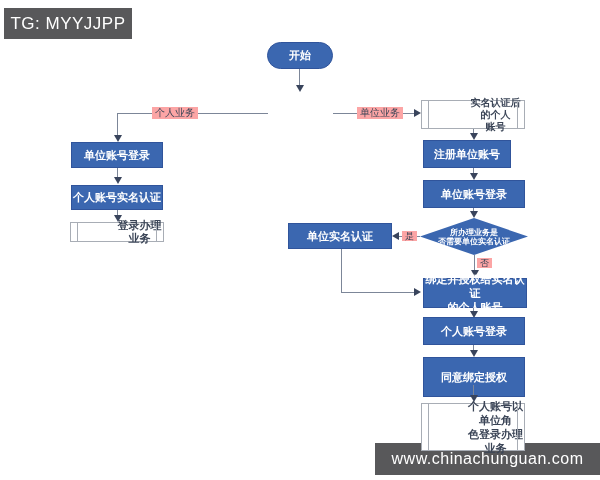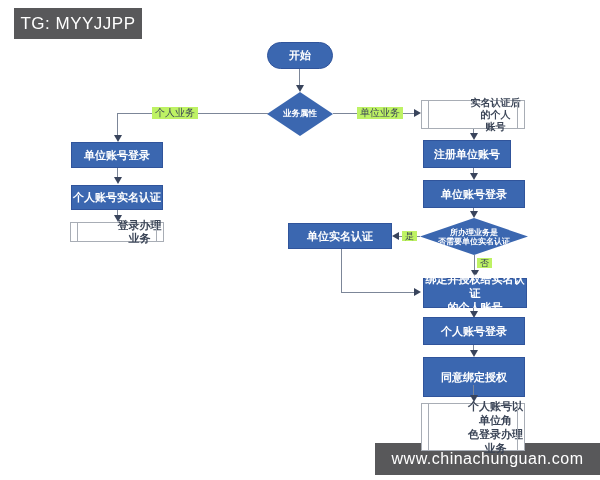--- a/index.html
+++ b/index.html
@@ -8,21 +8,21 @@
     position: relative; width: 600px; height: 480px;
     background: #ffffff; overflow: hidden;
     font-family: "Liberation Sans", "DejaVu Sans", sans-serif;
   }
   .abs { position: absolute; }
   
   .wm {
     background:#58585a; color:#fff; display:flex; align-items:center;
     justify-content:center; letter-spacing:0.5px;
   }
-  .wm-tl { left:14px; top:8px; width:128px; height:31px; font-size:17px; }
+  .wm-tl { left:4px; top:8px; width:128px; height:31px; font-size:17px; }
   .wm-br { left:375px; top:443px; width:225px; height:32px; font-size:16px; }
   
   .node {
     background:#3b67b0; border:1px solid #30549b; color:#fff;
     display:flex; flex-direction:column; align-items:center; justify-content:center;
     text-align:center; font-size:11px; font-weight:bold; line-height:13px;
   }
   .pill { border-radius:14px; }
   
   .pp {
@@ -44,43 +44,40 @@
   .diamond span { display:block; }
   
   .hline { height:1px; background:#7c8698; }
   .vline { width:1px;  background:#7c8698; }
   .ah { width:0; height:0; }
   .ah-down  { border-left:4px solid transparent; border-right:4px solid transparent; border-top:7px solid #39445c; }
   .ah-right { border-top:4px solid transparent; border-bottom:4px solid transparent; border-left:7px solid #39445c; }
   .ah-left  { border-top:4px solid transparent; border-bottom:4px solid transparent; border-right:7px solid #39445c; }
   
   .elabel {
-    background:#bef264; color:#3b4557; font-size:10px; padding:0 3px;
+    background:#fca5a5; color:#3b4557; font-size:10px; padding:0 3px;
     white-space:nowrap; line-height:12px;
   }
   .elabel-sm { font-size:9px; line-height:10px; }
 </style>
 </head>
 <body>
 
 <div class="stage">
 
   <div class="abs wm wm-tl">TG: MYYJJPP</div>
   <div class="abs wm wm-br">www.chinachunguan.com</div>
 
   <div class="abs node pill" style="left:267px;top:42px;width:66px;height:27px;">
     <span>开始</span>
   </div>
 
   <div class="abs vline" style="left:299px;top:69px;height:17px;"></div>
   <div class="abs ah ah-down" style="left:296px;top:85px;"></div>
 
-  <div class="abs diamond" style="left:267px;top:92px;width:66px;height:44px;font-size:8.5px;">
-    <span>业务属性</span>
-  </div>
 
   <div class="abs hline" style="left:117px;top:113px;width:151px;"></div>
   <div class="abs elabel" style="left:152px;top:107px;">个人业务</div>
   <div class="abs vline" style="left:117px;top:113px;height:23px;"></div>
   <div class="abs ah ah-down" style="left:114px;top:135px;"></div>
 
   <div class="abs node" style="left:71px;top:142px;width:92px;height:26px;">
     <span>单位账号登录</span>
   </div>
 

